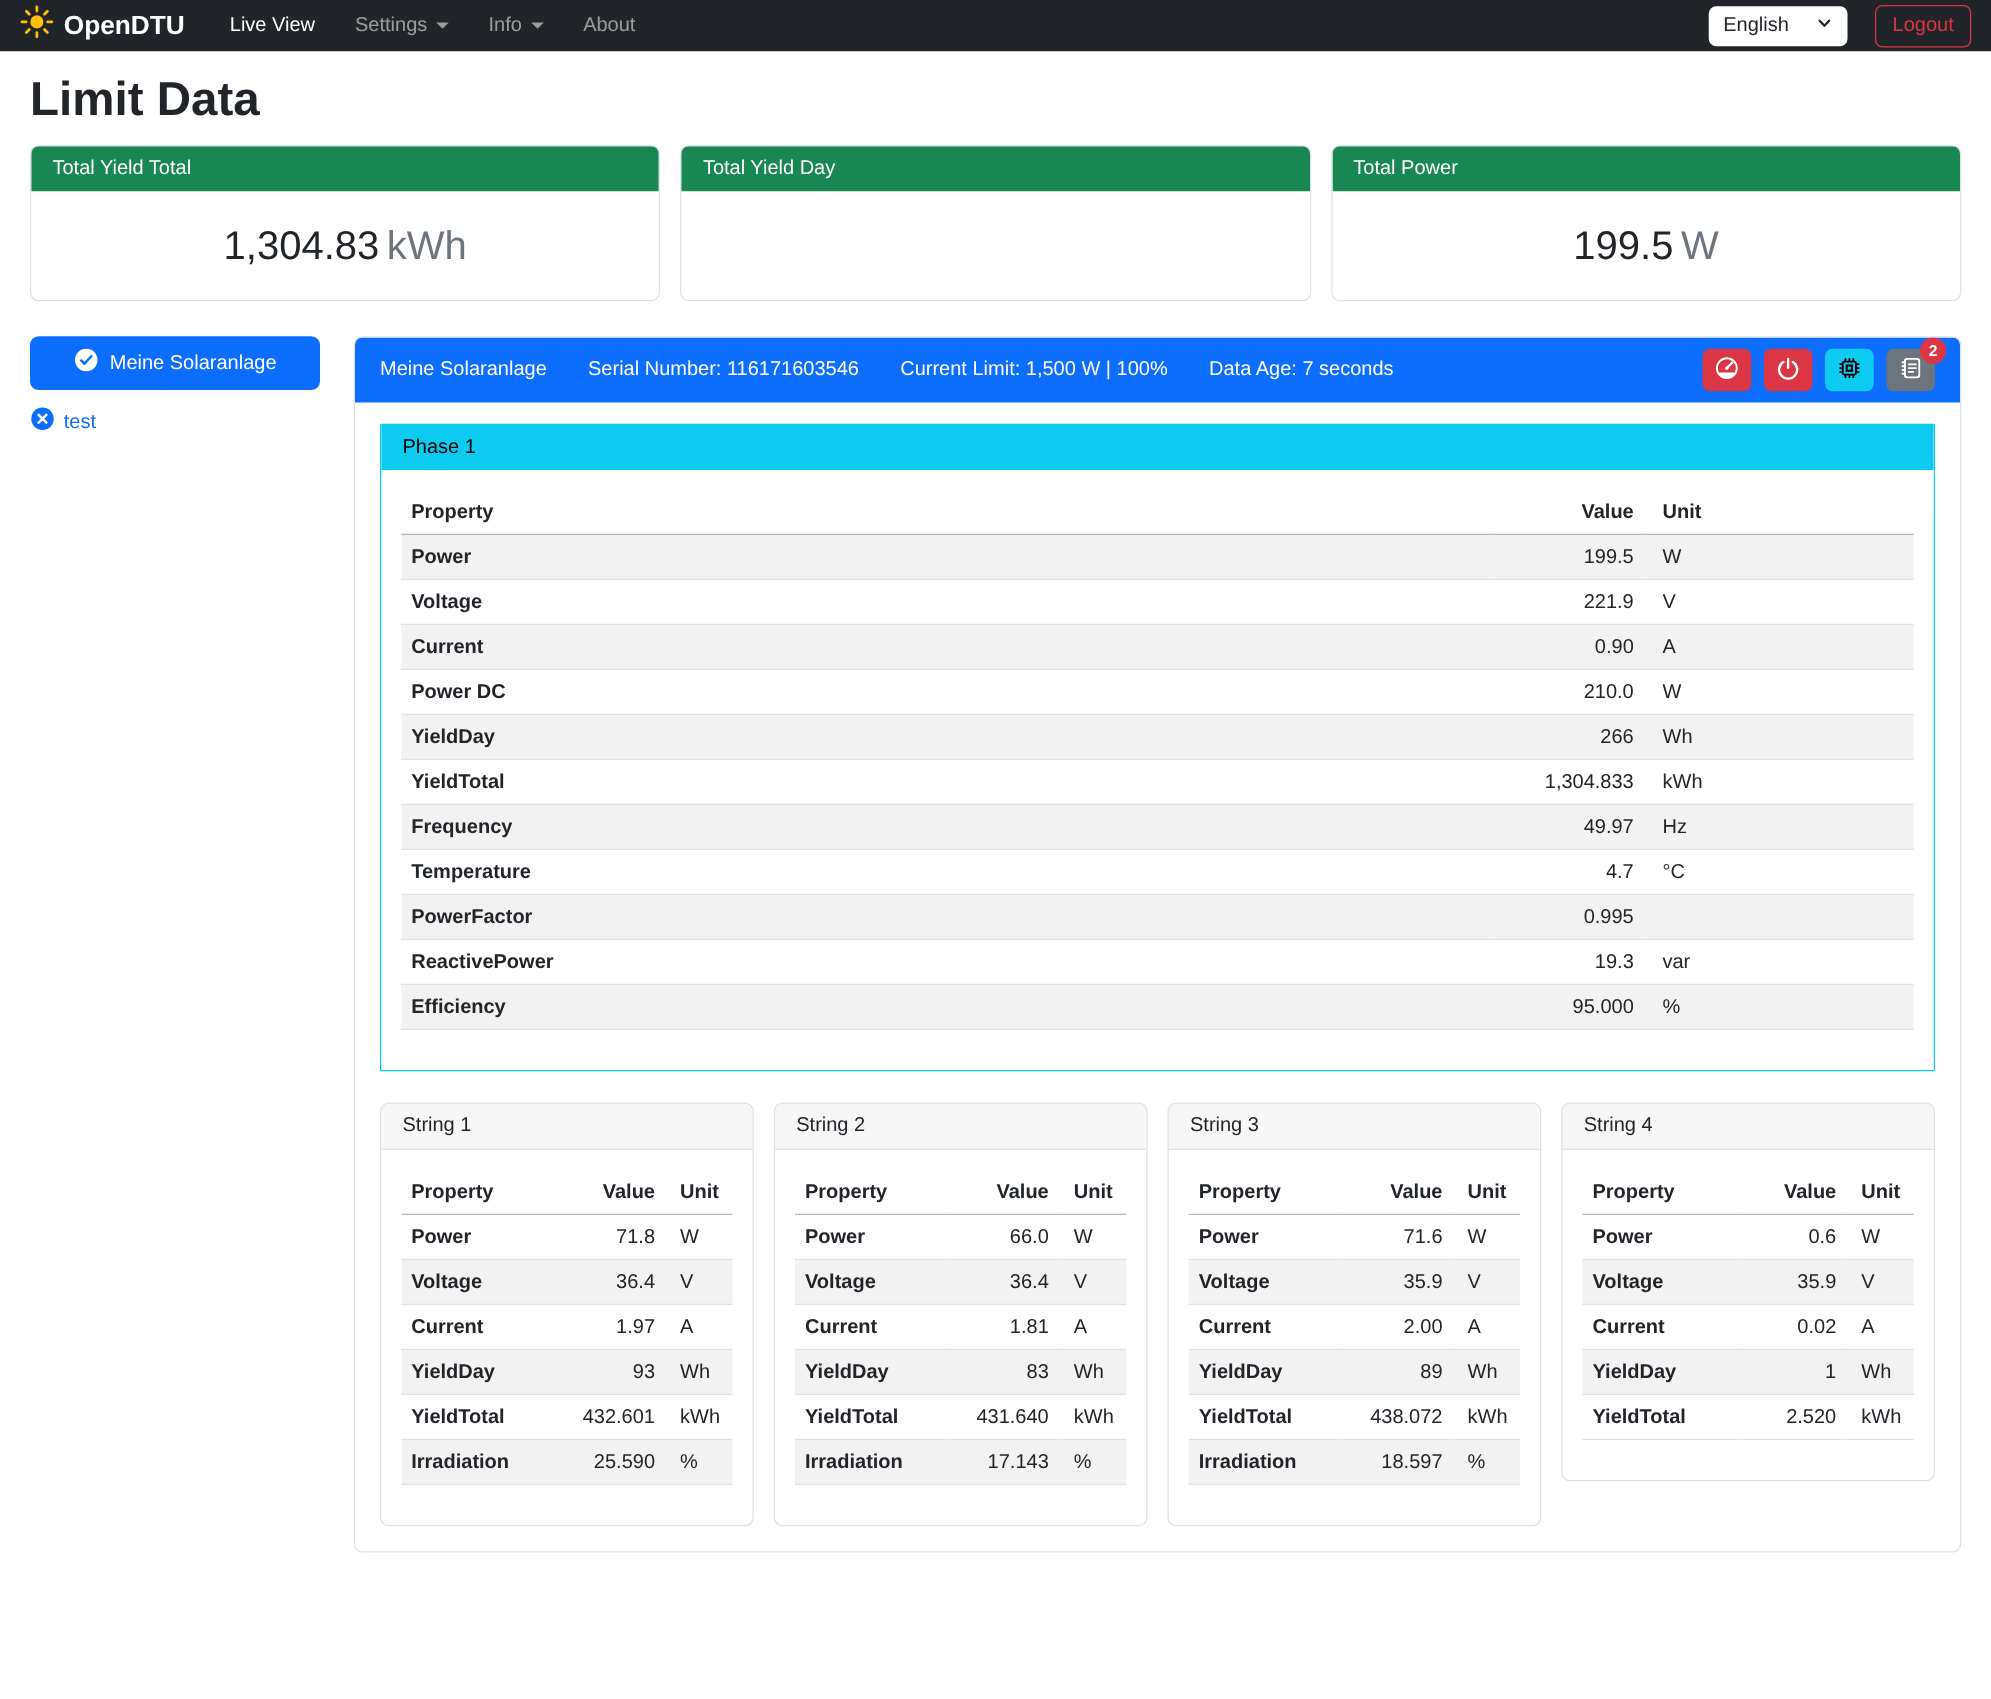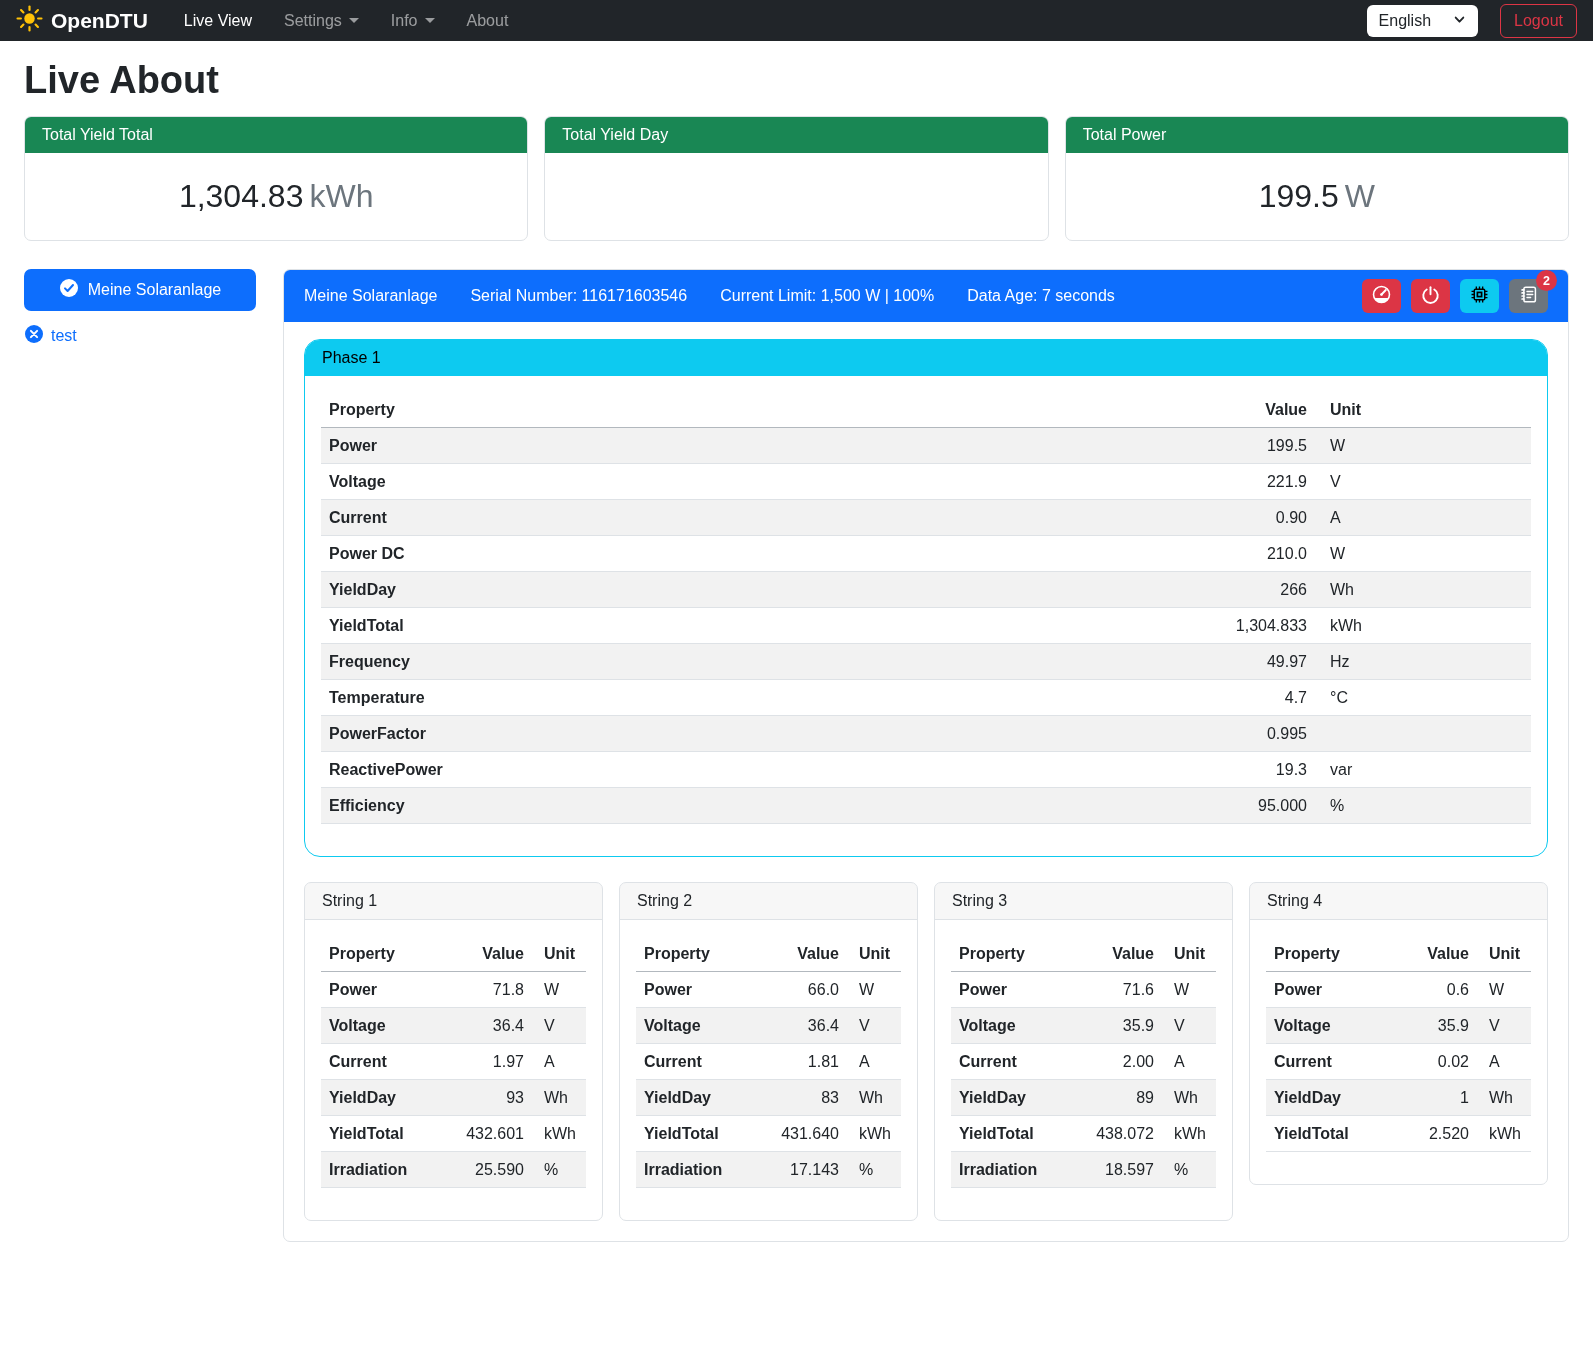--- a/index.html
+++ b/index.html
@@ -70,21 +70,21 @@
   .icon-btn.secondary { background:#6c757d; }
   .badge {
     position:absolute; top:-9px; right:-9px; background:#dc3545; color:#fff;
     min-width:21px; height:21px; border-radius:11px; font-size:12.5px; font-weight:700;
     display:flex; align-items:center; justify-content:center; padding:0 5px;
   }
 
   .inverter-body { padding:17px 20px 20px; }
 
   
-  .phase-card { border:1px solid #0dcaf0; border-radius:16px; margin-bottom:25px; overflow:hidden; }
+  .phase-card { border:1px solid #0dcaf0; border-radius:1px; margin-bottom:25px; overflow:hidden; }
   .phase-header { background:#0dcaf0; color:#000; padding:9px 17px; font-size:16px; }
   .phase-body { padding:16px; }
 
   
   table.data-table { width:100%; border-collapse:collapse; font-size:16px; margin-bottom:16px; }
   .data-table th, .data-table td { padding:8.5px 8px; border-bottom:1px solid #dee2e6; text-align:left; }
   .data-table thead th { border-bottom:1px solid #b2b8be; }
   .data-table .prop { font-weight:700; }
   .data-table .val  { text-align:right; }
   .phase-table .val  { width:122px; }
@@ -139,21 +139,21 @@
       <svg width="13" height="13" viewBox="0 0 12 12" fill="none" stroke="#212529" stroke-width="1.7" stroke-linecap="round" stroke-linejoin="round">
           <path d="M2.5 4.2L6 8l3.5-3.8"></path>
         </svg>
     </span>
   </div>
   <button class="logout-btn">Logout</button>
 </div>
 
 <div class="container">
 
-  <h1 class="page-title">Live About</h1>
+  <h1 class="page-title">Limit Data</h1>
 
   <div class="summary-row">
     <div class="card">
       <div class="card-header-success">Total Yield Total</div>
       <div class="summary-body">
         <span>1,304.83</span><span class="summary-unit">kWh</span>
       </div>
     </div>
     <div class="card">
       <div class="card-header-success">Total Yield Day</div>

